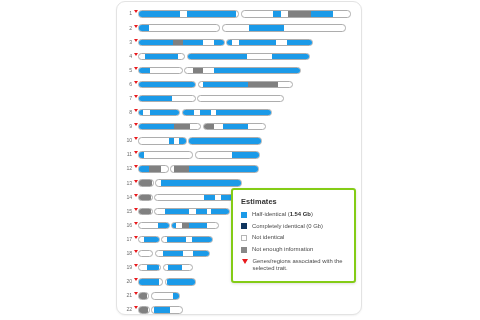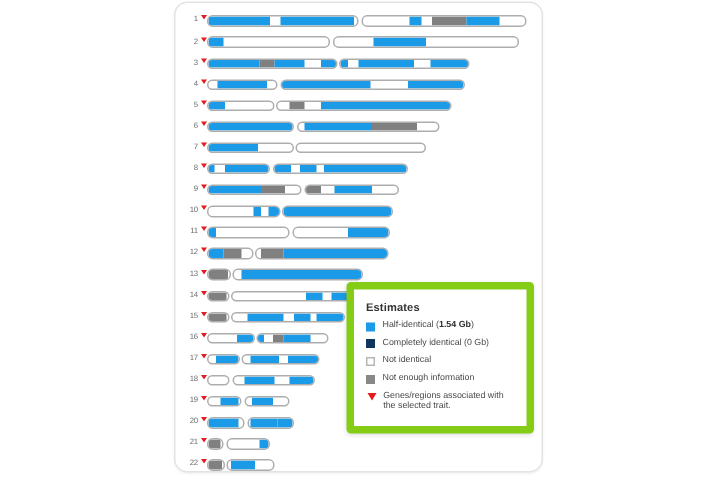--- a/index.html
+++ b/index.html
@@ -95,21 +95,21 @@
   .seg.blue   { background: #1b9ae8; }
   .seg.gray   { background: #808080; }
 
   
   #legend {
     position: absolute;
     left: 114px;
     top: 186px;
     width: 125px;
     background: #ffffff;
-    border: 5px solid #84cc16;
+    border: 2px solid #84cc16;
     border-radius: 3px;
     box-shadow: 0 1px 3px rgba(0,0,0,0.13);
     box-sizing: border-box;
     padding: 7px 8px 8px 8px;
   }
   #legend-title {
     font-size: 7.4px;
     font-weight: bold;
     color: #333333;
     margin-bottom: 5px;

